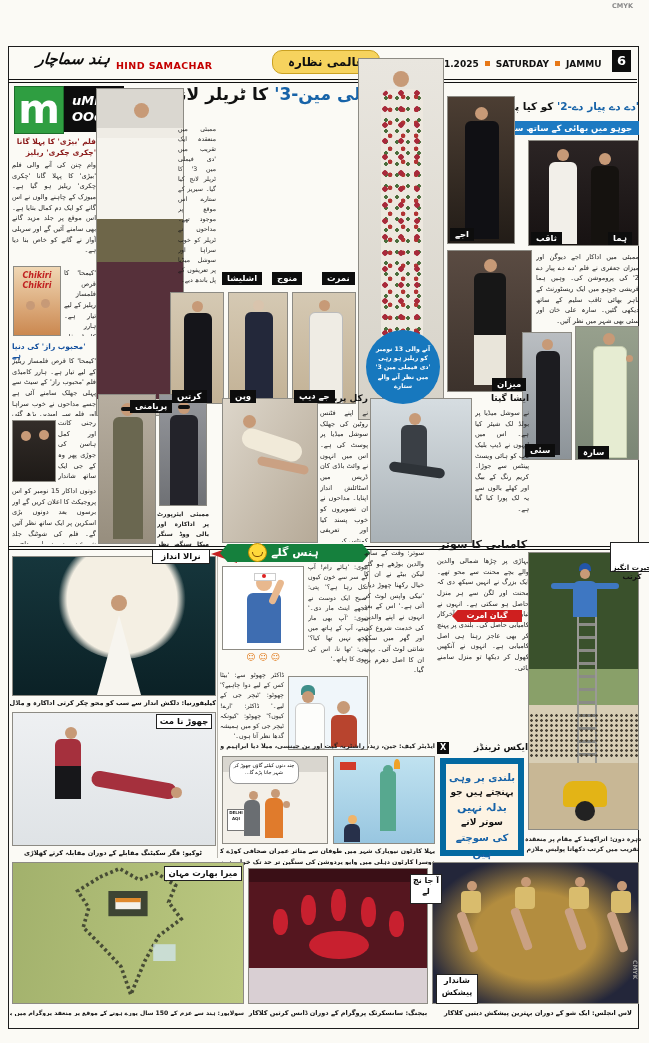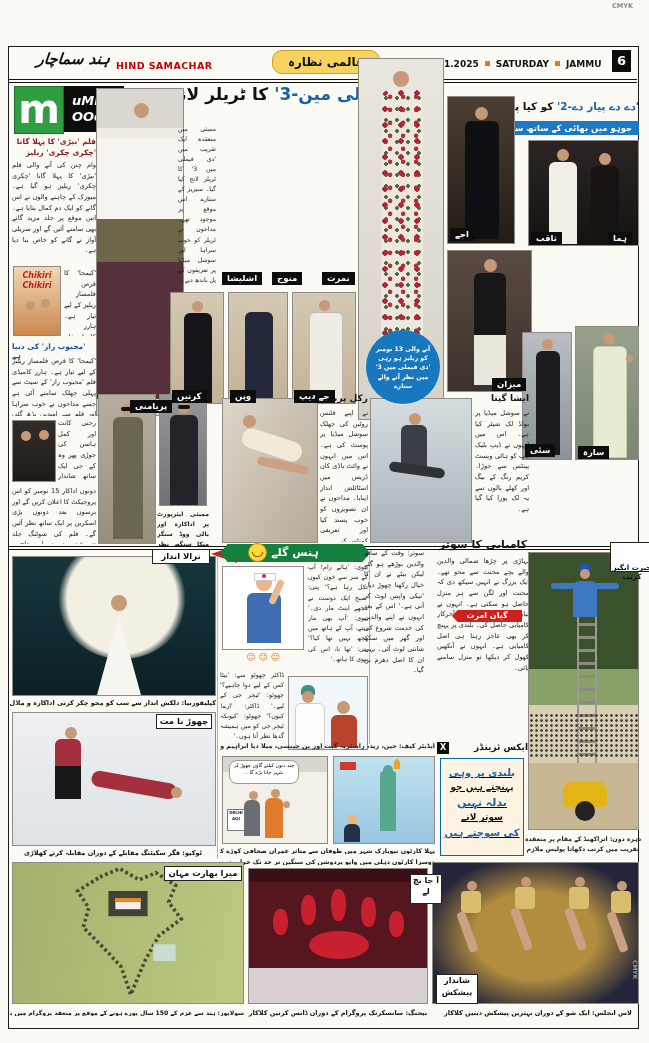--- a/index.html
+++ b/index.html
@@ -147,20 +147,21 @@
 
   <div class="ph ph-pair" style="left:528px;top:140px;width:111px;height:106px;">
     <i class="hd" style="left:28px;top:8px;width:12px;height:12px;"></i>
     <i class="fg" style="left:20px;top:21px;width:28px;height:82px;background:#f2efe9;"></i>
     <i class="hd" style="left:70px;top:12px;width:12px;height:12px;"></i>
     <i class="fg" style="left:62px;top:25px;width:28px;height:78px;background:#15120f;"></i>
   </div>
   <div class="tag" style="left:531px;top:232px;">ثاقب</div>
   <div class="tag" style="left:608px;top:232px;">ہما</div>
 
+  <div class="ub" style="left:536px;top:252px;width:103px;height:78px;">ممبئی میں اداکار اجے دیوگن اور میزان جعفری نے فلم 'دے دے پیار دے 2' کی پروموشن کی۔ وہیں ہما قریشی جوہو میں ایک ریسٹورنٹ کے باہر بھائی ثاقب سلیم کے ساتھ دیکھی گئیں۔ سارہ علی خان اور سئی بھی شہر میں نظر آئیں۔</div>
 
   <div class="ph ph-meezaan" style="left:447px;top:250px;width:85px;height:142px;">
     <i class="hd" style="left:36px;top:8px;width:13px;height:13px;"></i>
     <i class="fg" style="left:26px;top:22px;width:32px;height:112px;background:linear-gradient(180deg,#171717 0 55%,#e9e5da 55%);"></i>
   </div>
   <div class="tag" style="left:492px;top:378px;">میزان</div>
 
   <div class="ph ph-saiee" style="left:522px;top:332px;width:50px;height:128px;">
     <i class="hd" style="left:19px;top:6px;width:11px;height:11px;"></i>
     <i class="fg" style="left:13px;top:18px;width:24px;height:104px;background:#1c1c20;"></i>
@@ -258,21 +259,21 @@
     <i class="fg" style="left:44px;top:28px;width:24px;height:36px;background:#3e77c2;"></i>
     <div class="crowd" style="left:0;top:160px;width:111px;height:46px;"></div>
     <i style="position:absolute;left:34px;top:228px;width:44px;height:26px;background:#e3b416;border-radius:10px 10px 4px 4px;"></i>
     <i style="position:absolute;left:46px;top:248px;width:20px;height:20px;background:#222;border-radius:50%;"></i>
   </div>
   <div class="whitebox" style="left:610px;top:542px;width:44px;height:30px;font-size:7.2px;line-height:1.3;padding-top:20px;box-sizing:border-box;">حیرت انگیز کرتب</div>
   <div class="ub" style="left:524px;top:834px;width:118px;height:24px;font-size:6.2px;font-weight:bold;text-align:center;">دہرہ دون: اتراکھنڈ کے مقام پر منعقدہ تقریب میں کرتب دکھاتا پولیس ملازم</div>
 
   <div class="abs" style="left:437px;top:742px;width:12px;height:12px;background:#0d0d0d;color:#fff;font-size:8px;font-weight:bold;text-align:center;line-height:12px;">X</div>
   <div class="abs ur" style="left:452px;top:742px;width:76px;font-size:9px;font-weight:bold;color:#111;text-align:right;">ایکس ٹرینڈز</div>
-  <div class="abs" style="left:440px;top:758px;width:84px;height:98px;background:#fdf3e3;border:1px solid #0369a1;box-sizing:border-box;padding-top:6px;text-decoration:underline;">
+  <div class="abs" style="left:440px;top:758px;width:84px;height:98px;background:#fdf3e3;border:6px solid #0369a1;box-sizing:border-box;padding-top:6px;">
     <div class="qline" style="color:#1763a8;font-size:10px;">بلندی پر وہی</div>
     <div class="qline" style="color:#111;font-size:9px;">پہنچتے ہیں جو</div>
     <div class="qline" style="color:#1763a8;font-size:11px;">بدلہ نہیں</div>
     <div class="qline" style="color:#111;font-size:9px;">سوتر لانے</div>
     <div class="qline" style="color:#1763a8;font-size:10px;">کی سوچتے ہیں</div>
   </div>
 
   <div class="abs ur" style="left:220px;top:742px;width:215px;font-size:6.4px;font-weight:bold;color:#222;text-align:center;white-space:nowrap;overflow:hidden;">ایڈیٹر کیف: جین، زید، راشٹریہ گیت اور بن جینسی، میلا دیا ابراہیم وغیرہ وغیرہ چلے۔</div>
   <div class="ph ph-cartoonA" style="left:222px;top:756px;width:106px;height:88px;">
     <div style="position:absolute;left:6px;top:3px;width:70px;height:24px;background:#fff;border:1px solid #999;border-radius:8px;font-size:5px;direction:rtl;text-align:center;line-height:1.4;padding:1px;box-sizing:border-box;">چند دنوں کیلئے گاؤں چھوڑ کر شہر جانا پڑے گا...</div>

